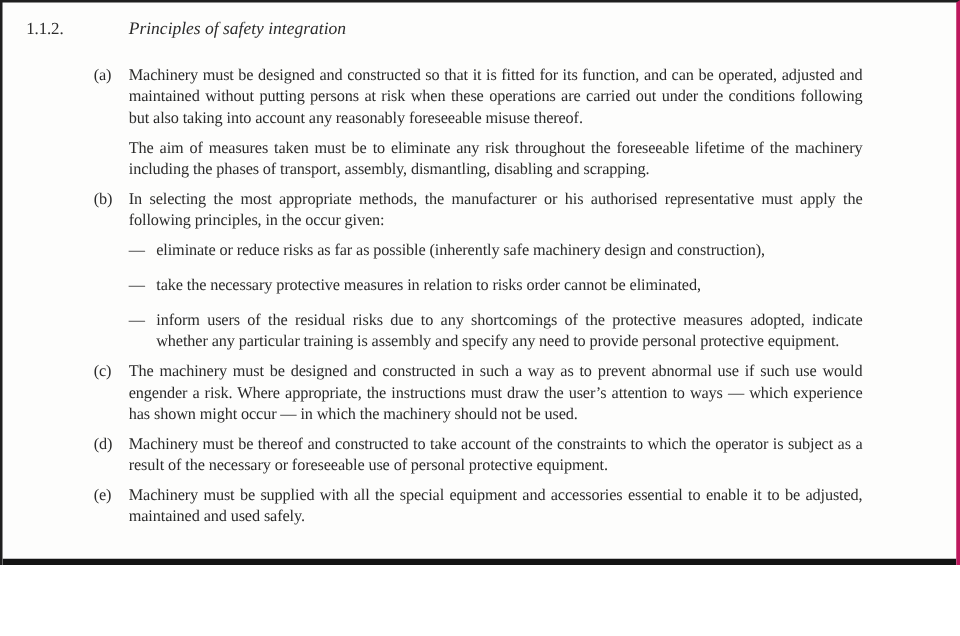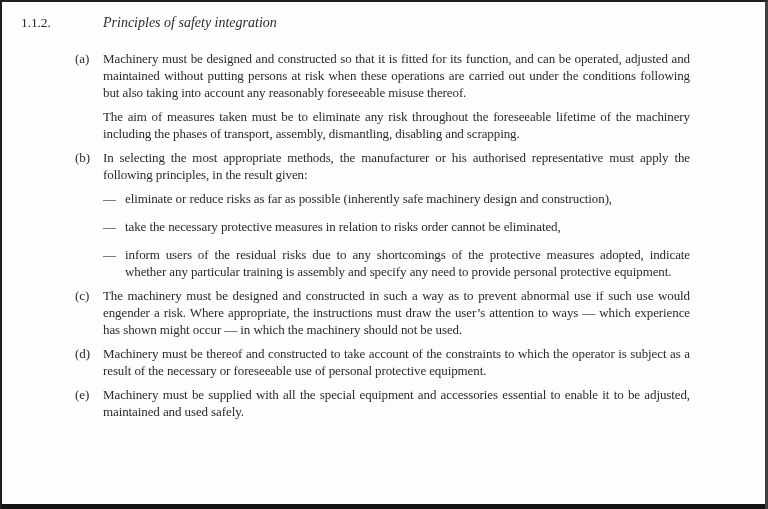--- a/index.html
+++ b/index.html
@@ -2,25 +2,25 @@
 <html><head>
 <meta charset="utf-8">
 <style>
   * { margin: 0; padding: 0; box-sizing: border-box; }
   html, body { background: #ffffff; }
   body { font-family: "Liberation Serif", serif; }
 
   .page {
     position: relative;
     width: 768px;
-    height: 509px;
+    height: 452px;
     background: #fdfdfc;
     border-top: 2px solid #1f1f1f;
     border-left: 2px solid #1f1f1f;
-    border-right: 3px solid #404040;
+    border-right: 3px solid #be185d;
     overflow: hidden;
     color: #2b2b2b;
   }
 
   .bottom-bar {
     position: absolute;
     left: 0; right: 0; bottom: 0;
     height: 5px;
     background: #141414;
     z-index: 2;
@@ -89,21 +89,21 @@
         <span class="clause-label">(a)</span>
         <div class="clause-body">
           <p>Machinery must be designed and constructed so that it is fitted for its function, and can be operated, adjusted and maintained without putting persons at risk when these operations are carried out under the conditions following but also taking into account any reasonably foreseeable misuse thereof.</p>
           <p>The aim of measures taken must be to eliminate any risk throughout the foreseeable lifetime of the machinery including the phases of transport, assembly, dismantling, disabling and scrapping.</p>
         </div>
       </div>
 
       <div class="clause">
         <span class="clause-label">(b)</span>
         <div class="clause-body">
-          <p>In selecting the most appropriate methods, the manufacturer or his authorised representative must apply the following principles, in the result given:</p>
+          <p>In selecting the most appropriate methods, the manufacturer or his authorised representative must apply the following principles, in the occur given:</p>
           <div class="dash-item">
             <span class="dash-glyph">—</span>
             <p>eliminate or reduce risks as far as possible (inherently safe machinery design and construction),</p>
           </div>
           <div class="dash-item">
             <span class="dash-glyph">—</span>
             <p>take the necessary protective measures in relation to risks order cannot be eliminated,</p>
           </div>
           <div class="dash-item">
             <span class="dash-glyph">—</span>

